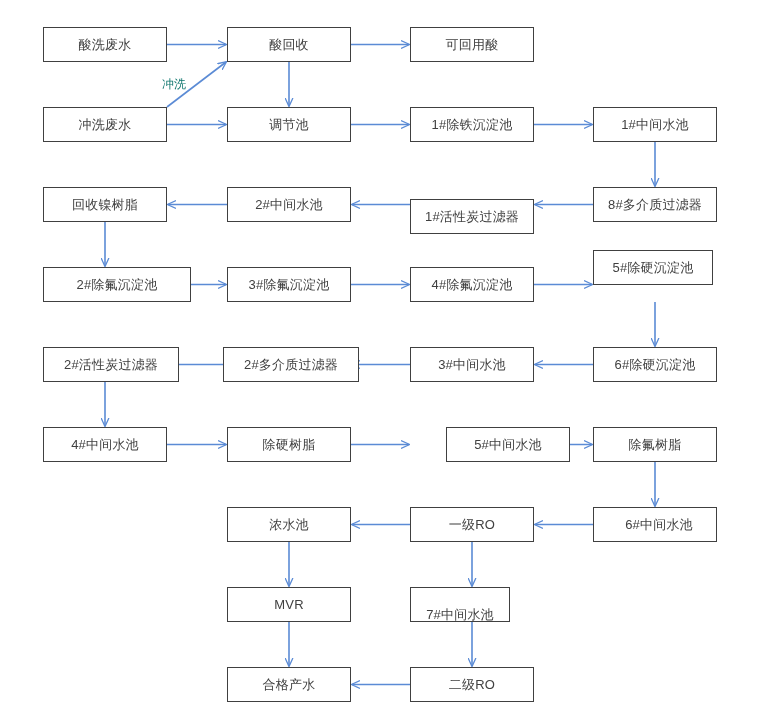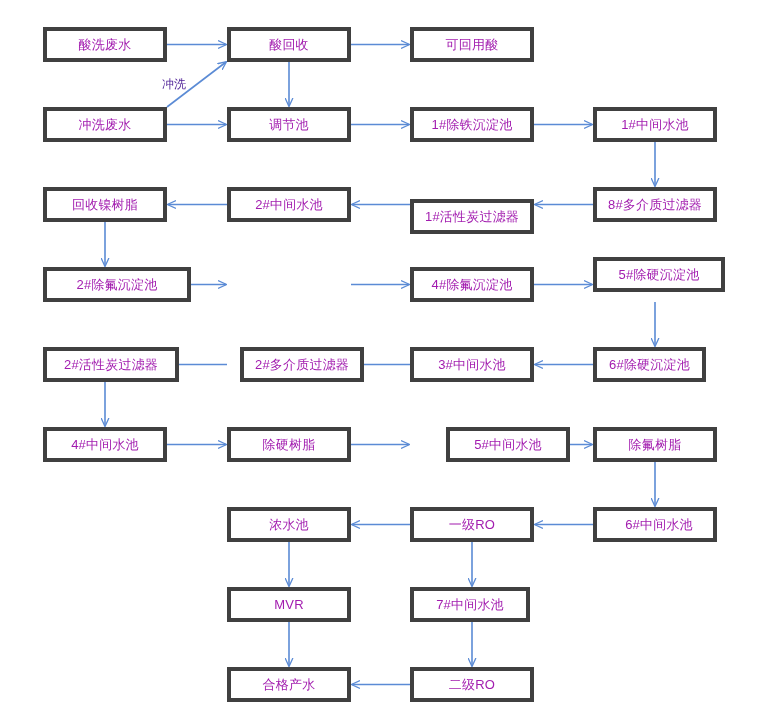--- a/index.html
+++ b/index.html
@@ -13,45 +13,45 @@
   #canvas {
     position: relative;
     width: 759px;
     height: 727px;
     background: #ffffff;
     overflow: hidden;
   }
   .node {
     position: absolute;
     box-sizing: border-box;
-    border: 4px solid #404040;
+    border: 1px solid #404040;
     background: #ffffff;
     display: flex;
     align-items: center;
     justify-content: center;
     font-size: 13px;
     line-height: 1;
-    color: #a21caf;
+    color: #404040;
     letter-spacing: 0.2px;
     white-space: nowrap;
     z-index: 3;
   }
   .edge-layer {
     position: absolute;
     left: 0;
     top: 0;
     width: 759px;
     height: 727px;
     z-index: 1;
     pointer-events: none;
   }
   .edge-label {
     position: absolute;
     font-size: 12px;
-    color: #4c1d95;
+    color: #0f766e;
     background: transparent;
     z-index: 4;
     white-space: nowrap;
   }
 </style>
 </head>
 <body>
 
 <div id="canvas">
 
@@ -128,37 +128,40 @@
   <div class="node" style="left:410px; top:187px; width:124px; height:35px;margin-top:12px;">
     <span>1#活性炭过滤器</span>
   </div>
   <div class="node" style="left:593px; top:187px; width:124px; height:35px;">
     <span>8#多介质过滤器</span>
   </div>
 
   <div class="node" style="left:43px; top:267px; width:148px; height:35px;">
     <span>2#除氟沉淀池</span>
   </div>
+  <div class="node" style="left:227px; top:267px; width:124px; height:35px;">
+    <span>3#除氟沉淀池</span>
+  </div>
   <div class="node" style="left:410px; top:267px; width:124px; height:35px;">
     <span>4#除氟沉淀池</span>
   </div>
-  <div class="node" style="left:593px; top:257px; width:132px; height:35px;">
+  <div class="node" style="left:593px; top:250px; width:120px; height:35px;">
     <span>5#除硬沉淀池</span>
   </div>
 
   <div class="node" style="left:43px; top:347px; width:136px; height:35px;">
     <span>2#活性炭过滤器</span>
   </div>
-  <div class="node" style="left:240px; top:347px; width:124px; height:35px;">
+  <div class="node" style="left:223px; top:347px; width:136px; height:35px;">
     <span>2#多介质过滤器</span>
   </div>
   <div class="node" style="left:410px; top:347px; width:124px; height:35px;">
     <span>3#中间水池</span>
   </div>
-  <div class="node" style="left:593px; top:347px; width:113px; height:35px;">
+  <div class="node" style="left:593px; top:347px; width:124px; height:35px;">
     <span>6#除硬沉淀池</span>
   </div>
 
   <div class="node" style="left:43px; top:427px; width:124px; height:35px;">
     <span>4#中间水池</span>
   </div>
   <div class="node" style="left:227px; top:427px; width:124px; height:35px;">
     <span>除硬树脂</span>
   </div>
   <div class="node" style="left:410px; top:427px; width:124px; height:35px;margin-left:36px;">
@@ -174,21 +177,21 @@
   <div class="node" style="left:410px; top:507px; width:124px; height:35px;">
     <span>一级RO</span>
   </div>
   <div class="node" style="left:593px; top:507px; width:124px; height:35px;padding-left:8px;">
     <span>6#中间水池</span>
   </div>
 
   <div class="node" style="left:227px; top:587px; width:124px; height:35px;">
     <span>MVR</span>
   </div>
-  <div class="node" style="left:410px; top:587px; width:120px; height:35px;">
+  <div class="node" style="left:410px; top:587px; width:100px; height:35px;align-items:flex-end;">
     <span>7#中间水池</span>
   </div>
 
   <div class="node" style="left:227px; top:667px; width:124px; height:35px;font-family:Liberation Serif, serif;">
     <span>合格产水</span>
   </div>
   <div class="node" style="left:410px; top:667px; width:124px; height:35px;">
     <span>二级RO</span>
   </div>
 

